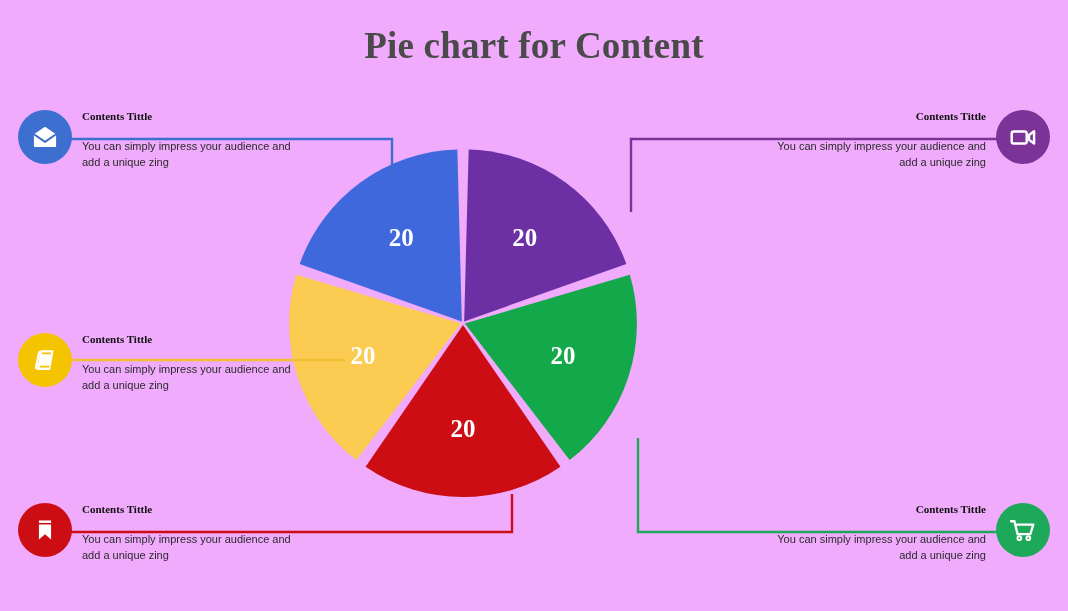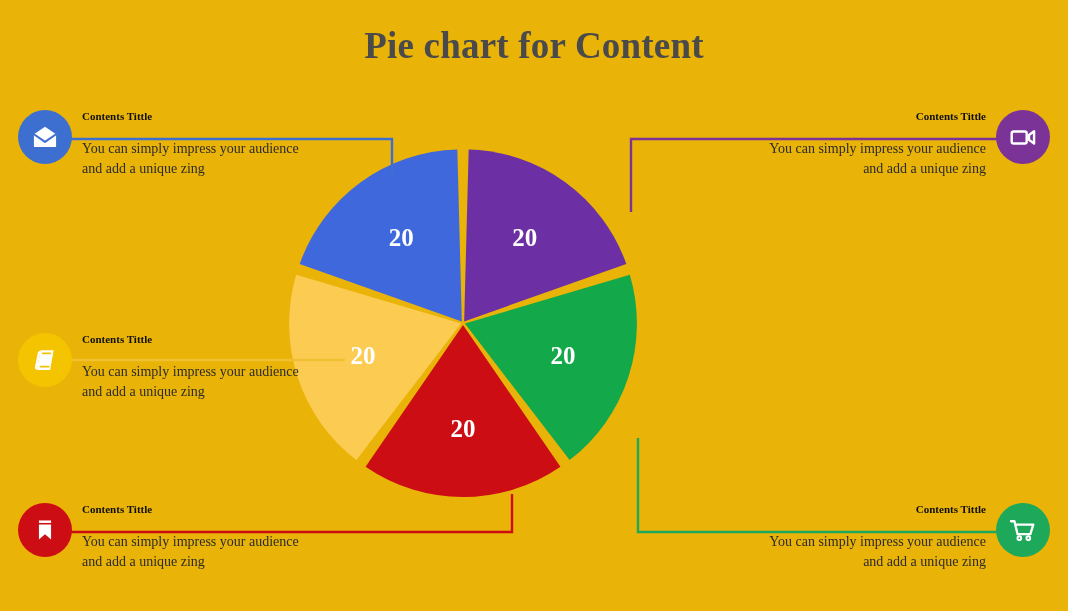--- a/index.html
+++ b/index.html
@@ -7,21 +7,21 @@
     padding: 0;
     background: #ffffff;
   }
   body {
     font-family: "Liberation Serif", "DejaVu Serif", serif;
   }
   #stage {
     position: relative;
     width: 1068px;
     height: 611px;
-    background: #eab308;
+    background: #f0abfc;
     overflow: hidden;
   }
 
   
   #chart-title {
     position: absolute;
     left: 0;
     top: 24px;
     width: 1068px;
     text-align: center;
@@ -82,22 +82,22 @@
 
   .callout-title {
     font-family: "Liberation Serif", "DejaVu Serif", serif;
     font-weight: bold;
     font-size: 11px;
     color: #0f0f0f;
     line-height: 1.1;
     white-space: nowrap;
   }
   .callout-body {
-    font-family: Liberation Serif, serif;
-    font-size: 14px;
+    font-family: Liberation Sans, sans-serif;
+    font-size: 11px;
     color: #2b2b2b;
     line-height: 1.45;
     width: 228px;
   }
   .callout-right .callout-body { margin-left: auto; }
 </style>
 </head>
 <body>
 
 <div id="stage">

